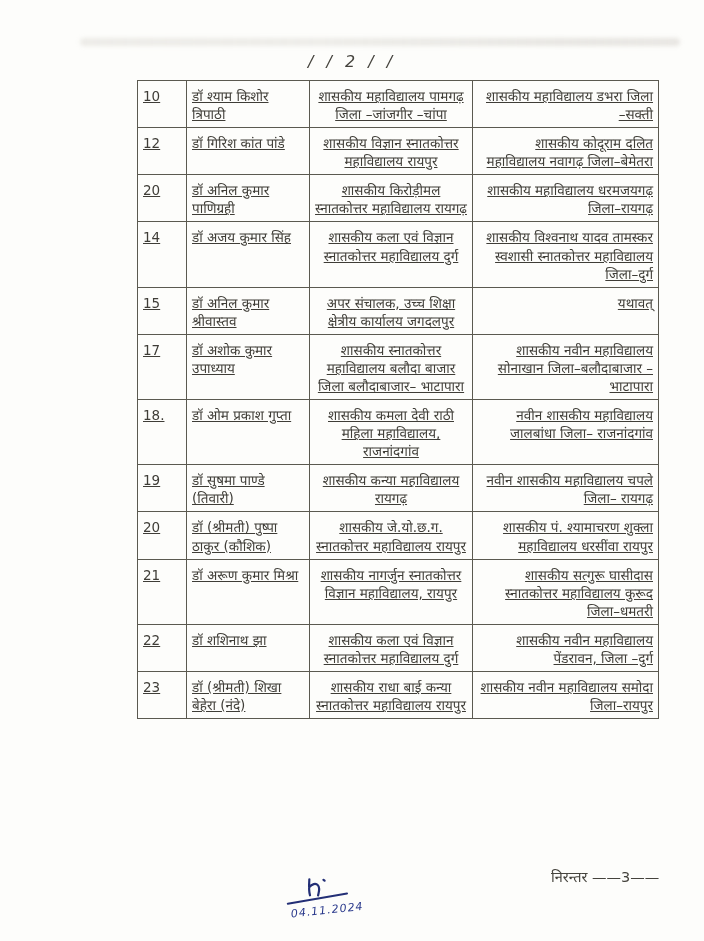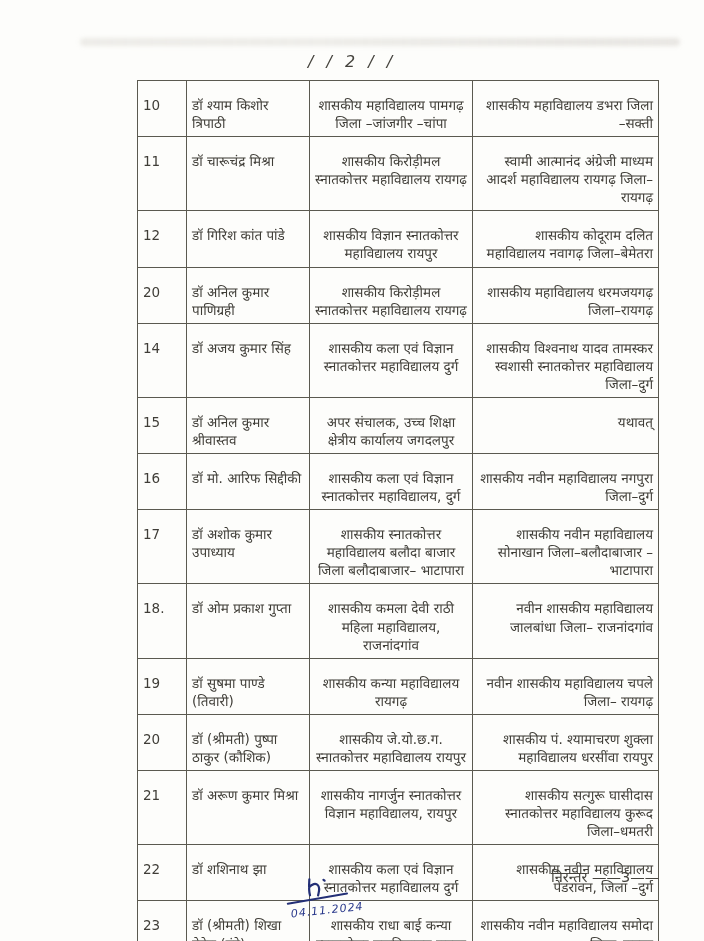--- a/index.html
+++ b/index.html
@@ -31,22 +31,23 @@
     position:absolute;left:137px;top:80px;
     width:477px;
     border-collapse:collapse;
     table-layout:fixed;
     font-size:13.5px;
     line-height:1.34;
   }
   table.transfer-table td{
     border:1.6px solid #5b5950;
     vertical-align:top;
-    padding:15px 5px 4px 5px;
+    padding:6px 5px 4px 5px;
     word-wrap:break-word;
+    text-decoration:underline;
   }
   td.c-sno{width:38px;text-align:left;padding-left:7px;}
   td.c-name{width:112px;text-align:left;margin-top:31px;}
   td.c-cur{width:152px;text-align:center;}
   td.c-new{width:175px;text-align:right;}
   
   tr:nth-child(2) td.c-cur, tr:nth-child(3) td.c-cur, tr:nth-child(4) td.c-cur{text-align:center;}
   .footer-cont{
     position:absolute;top:866px;left:520px;
     font-size:14.5px;color:#45433d;
@@ -78,26 +79,20 @@
 
   <table class="transfer-table">
     <tbody id="table-body">
         <tr>
           <td class="c-sno">10</td>
           <td class="c-name">डॉ श्याम किशोर त्रिपाठी</td>
           <td class="c-cur">शासकीय महाविद्यालय पामगढ़ जिला –जांजगीर –चांपा</td>
           <td class="c-new">शासकीय महाविद्यालय डभरा जिला –सक्ती</td>
         </tr>
         <tr>
-          <td class="c-sno">11</td>
-          <td class="c-name">डॉ चारूचंद्र मिश्रा</td>
-          <td class="c-cur">शासकीय किरोड़ीमल स्नातकोत्तर महाविद्यालय रायगढ़</td>
-          <td class="c-new">स्वामी आत्मानंद अंग्रेजी माध्यम आदर्श महाविद्यालय रायगढ़ जिला– रायगढ़</td>
-        </tr>
-        <tr>
           <td class="c-sno">12</td>
           <td class="c-name">डॉ गिरिश कांत पांडे</td>
           <td class="c-cur">शासकीय विज्ञान स्नातकोत्तर महाविद्यालय रायपुर</td>
           <td class="c-new">शासकीय कोदूराम दलित महाविद्यालय नवागढ़ जिला–बेमेतरा</td>
         </tr>
         <tr>
           <td class="c-sno">20</td>
           <td class="c-name">डॉ अनिल कुमार पाणिग्रही</td>
           <td class="c-cur">शासकीय किरोड़ीमल स्नातकोत्तर महाविद्यालय रायगढ़</td>
           <td class="c-new">शासकीय महाविद्यालय धरमजयगढ़ जिला–रायगढ़</td>
@@ -106,26 +101,20 @@
           <td class="c-sno">14</td>
           <td class="c-name">डॉ अजय कुमार सिंह</td>
           <td class="c-cur">शासकीय कला एवं विज्ञान स्नातकोत्तर महाविद्यालय दुर्ग</td>
           <td class="c-new">शासकीय विश्वनाथ यादव तामस्कर स्वशासी स्नातकोत्तर महाविद्यालय जिला–दुर्ग</td>
         </tr>
         <tr>
           <td class="c-sno">15</td>
           <td class="c-name">डॉ अनिल कुमार श्रीवास्तव</td>
           <td class="c-cur">अपर संचालक, उच्च शिक्षा क्षेत्रीय कार्यालय जगदलपुर</td>
           <td class="c-new">यथावत्</td>
-        </tr>
-        <tr>
-          <td class="c-sno">16</td>
-          <td class="c-name">डॉ मो. आरिफ सिद्दीकी</td>
-          <td class="c-cur">शासकीय कला एवं विज्ञान स्नातकोत्तर महाविद्यालय, दुर्ग</td>
-          <td class="c-new">शासकीय नवीन महाविद्यालय नगपुरा जिला–दुर्ग</td>
         </tr>
         <tr>
           <td class="c-sno">17</td>
           <td class="c-name">डॉ अशोक कुमार उपाध्याय</td>
           <td class="c-cur">शासकीय स्नातकोत्तर महाविद्यालय बलौदा बाजार जिला बलौदाबाजार– भाटापारा</td>
           <td class="c-new">शासकीय नवीन महाविद्यालय सोनाखान जिला–बलौदाबाजार – भाटापारा</td>
         </tr>
         <tr>
           <td class="c-sno">18.</td>
           <td class="c-name">डॉ ओम प्रकाश गुप्ता</td>

